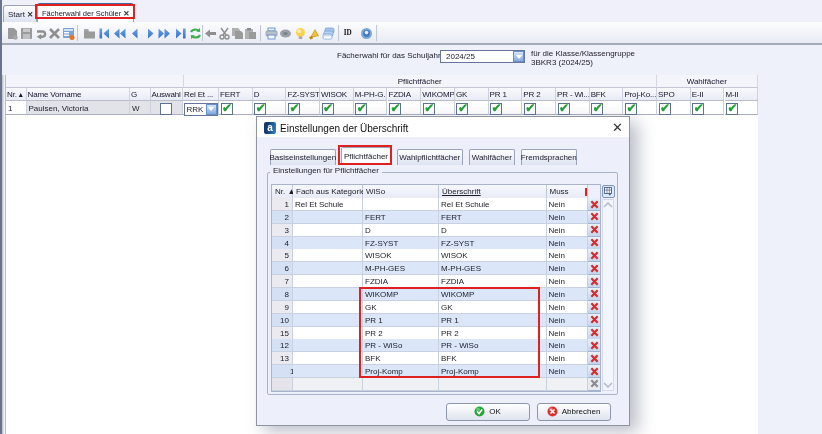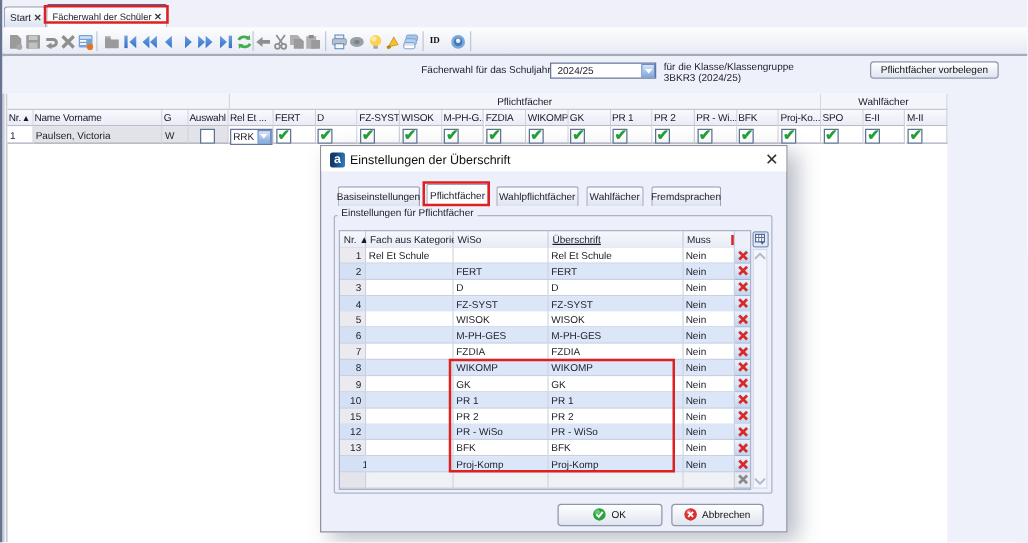--- a/index.html
+++ b/index.html
@@ -193,21 +193,20 @@
     <div class="tbsep" style="left: 374px;"></div>
   </div>
 <div class="abs" id="formrow">
   <div class="abs" style="left:335px;top:6px;">Fächerwahl für das Schuljahr</div>
   <div class="combo" style="left:438px;top:5px;width:85px;height:13px;padding-left:5px;">2024/25<span class="combobtn">
         <svg width="6" height="4" viewBox="0 0 6 4">
           <path d="M0 0 L3 4 L6 0 Z" fill="#fff"></path>
         </svg>
       </span></div>
   <div class="abs" style="left:529px;top:4px;line-height:9px;">für die Klasse/Klassengruppe<br>3BKR3 (2024/25)</div>
-  <div class="btn" style="left:694px;top:3.5px;width:103px;height:14px;">Pflichtfächer vorbelegen</div>
 </div>
 <div class="abs" id="gridbg"></div>
 <div class="abs" id="rightstrip"></div>
 <div id="grid">
     <div class="ghead" style="left: 6px; width: 178px;"></div>
     <div class="ghead" style="left: 184px; width: 472.5px;">Pflichtfächer</div>
     <div class="ghead" style="left: 656.5px; width: 101.5px;">Wahlfächer</div>
     <div class="chead" style="left: 6px; width: 20.5px;">Nr. ▴</div>
     <div class="chead" style="left: 26.5px; width: 103.5px;">Name Vorname</div>
     <div class="chead" style="left: 130px; width: 20.5px;">G</div>

